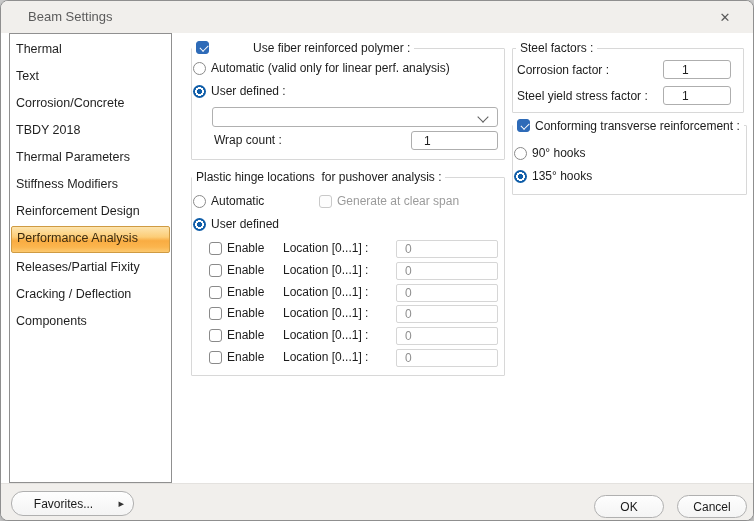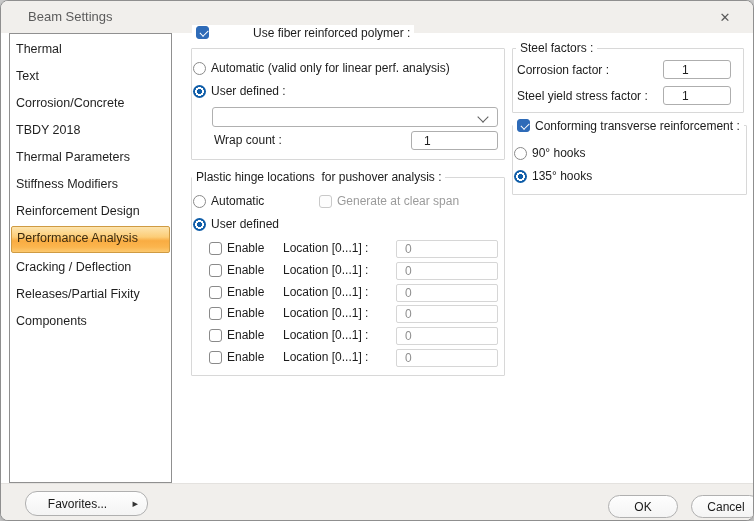--- a/index.html
+++ b/index.html
@@ -38,21 +38,21 @@
   .tbox{position:absolute;box-sizing:border-box;height:19px;font-family:"Liberation Sans",sans-serif;
        font-size:12px;color:#1f1f1f;background:#fff;border:1px solid #aeaeae;border-radius:3px;
        outline:none;z-index:2;}
   .tbox.dis{border:1px solid #d6d6d6;border-radius:2px;color:#8f8f8f;height:18px;padding-left:8px;}
   .combo{position:absolute;box-sizing:border-box;background:#fff;border:1px solid #b0b0b0;
        border-radius:3px;z-index:2;}
   .chev{position:absolute;right:10px;top:5px;width:7px;height:7px;border-right:1.4px solid #5f5f5f;
        border-bottom:1.4px solid #5f5f5f;transform:rotate(45deg);}
   .btn{position:absolute;box-sizing:border-box;background:linear-gradient(180deg,#fefefe,#f4f4f4);
        border:1px solid #b0b0b0;border-radius:12px;font-size:12px;color:#1a1a1a;display:flex;
-       align-items:center;justify-content:center;cursor:default;z-index:3;white-space:pre;margin-left:14px;}
+       align-items:center;justify-content:center;cursor:default;z-index:3;white-space:pre;}
   .fav-arrow{position:absolute;right:9px;top:5px;font-size:11px;color:#333;}
 </style>
 </head>
 <body>
 
 <div class="stage">
 <div class="win">
 
   <div class="titlebar">
     <div class="title">Beam Settings</div>
@@ -63,27 +63,27 @@
 
   <div class="sidebar">
     <div class="sb-item">Thermal</div>
     <div class="sb-item">Text</div>
     <div class="sb-item">Corrosion/Concrete</div>
     <div class="sb-item">TBDY 2018</div>
     <div class="sb-item">Thermal Parameters</div>
     <div class="sb-item">Stiffness Modifiers</div>
     <div class="sb-item">Reinforcement Design</div>
     <div class="sb-item sel">Performance Analysis</div>
+    <div class="sb-item">Releases/Partial Fixity</div>
     <div class="sb-item">Cracking / Deflection</div>
-    <div class="sb-item">Releases/Partial Fixity</div>
     <div class="sb-item">Components</div>
   </div>
 
   <div class="group" style="left:190px;top:47px;width:312px;height:110px;"></div>
-  <div class="gtitle-row" style="left:191px;top:24px;gap:44px;">
+  <div class="gtitle-row" style="left:191px;top:39px;gap:44px;">
     <span class="cb checked" style="position:relative;flex:0 0 13px;"></span>
     <span style="font-size:12px;color:#1c1c1c;white-space:pre;">Use fiber reinforced polymer :</span>
   </div>
 
   <span class="radio off" style="left:192px;top:61px;"></span>
   <span class="lbl" style="left:210px;top:61px;">Automatic (valid only for linear perf. analysis)</span>
 
   <span class="radio on" style="left:192px;top:84px;"></span>
   <span class="lbl" style="left:210px;top:84px;">User defined :</span>
 

